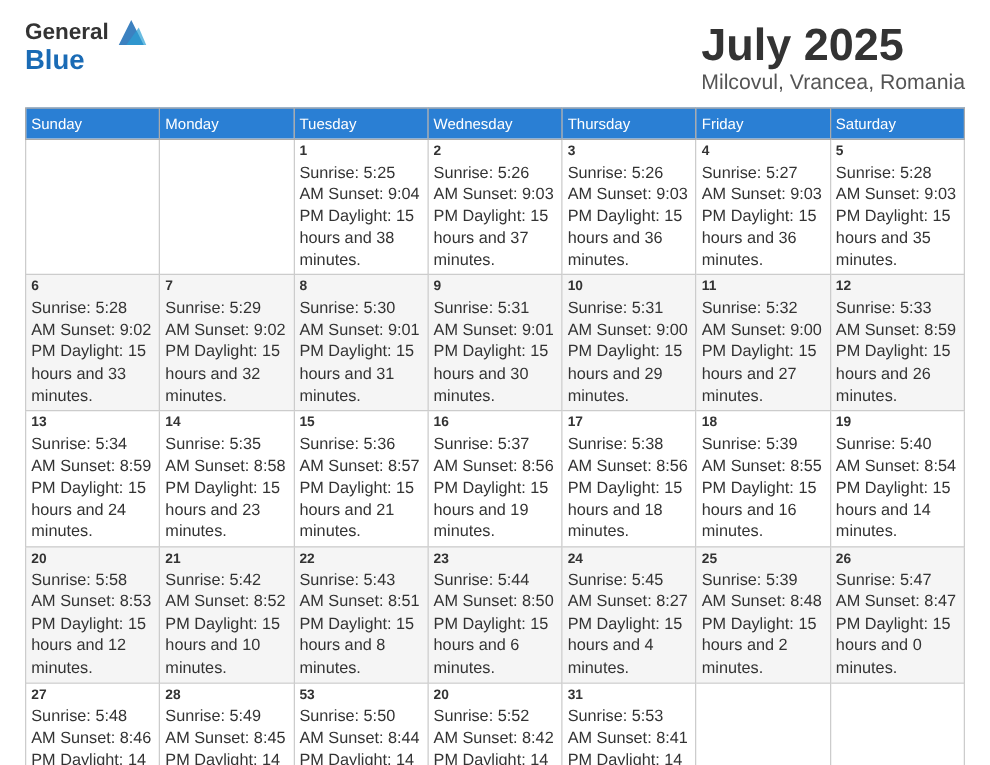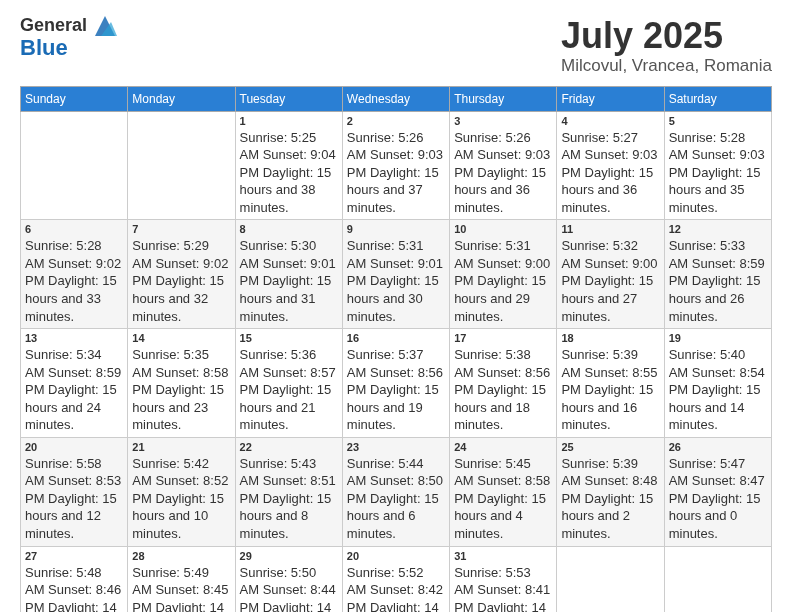--- a/index.html
+++ b/index.html
@@ -310,21 +310,21 @@
           <td>
             <span class="day-number">23</span>
             <div class="day-info">Sunrise: 5:44 AM
 Sunset: 8:50 PM
 Daylight: 15 hours
 and 6 minutes.</div>
           </td>
           <td>
             <span class="day-number">24</span>
             <div class="day-info">Sunrise: 5:45 AM
-Sunset: 8:58 PM
+Sunset: 8:27 PM
 Daylight: 15 hours
 and 4 minutes.</div>
           </td>
           <td>
             <span class="day-number">25</span>
             <div class="day-info">Sunrise: 5:39 AM
 Sunset: 8:48 PM
 Daylight: 15 hours
 and 2 minutes.</div>
           </td>
@@ -345,21 +345,21 @@
 and 57 minutes.</div>
           </td>
           <td>
             <span class="day-number">28</span>
             <div class="day-info">Sunrise: 5:49 AM
 Sunset: 8:45 PM
 Daylight: 14 hours
 and 55 minutes.</div>
           </td>
           <td>
-            <span class="day-number">29</span>
+            <span class="day-number">53</span>
             <div class="day-info">Sunrise: 5:50 AM
 Sunset: 8:44 PM
 Daylight: 14 hours
 and 53 minutes.</div>
           </td>
           <td>
             <span class="day-number">20</span>
             <div class="day-info">Sunrise: 5:52 AM
 Sunset: 8:42 PM
 Daylight: 14 hours

